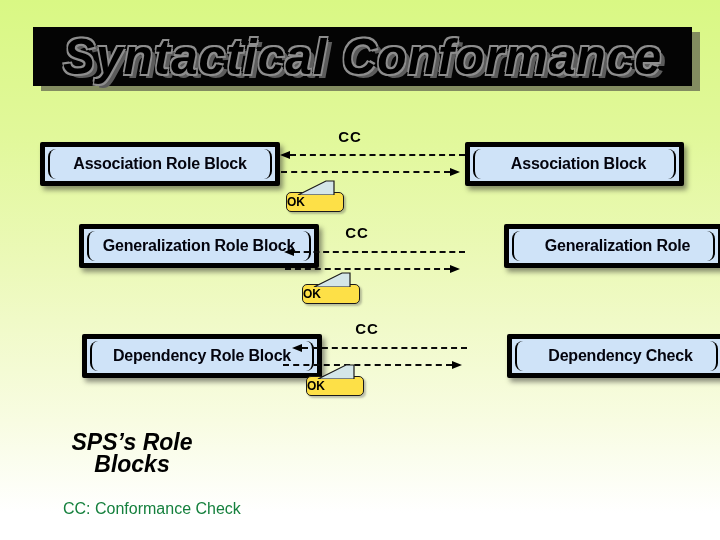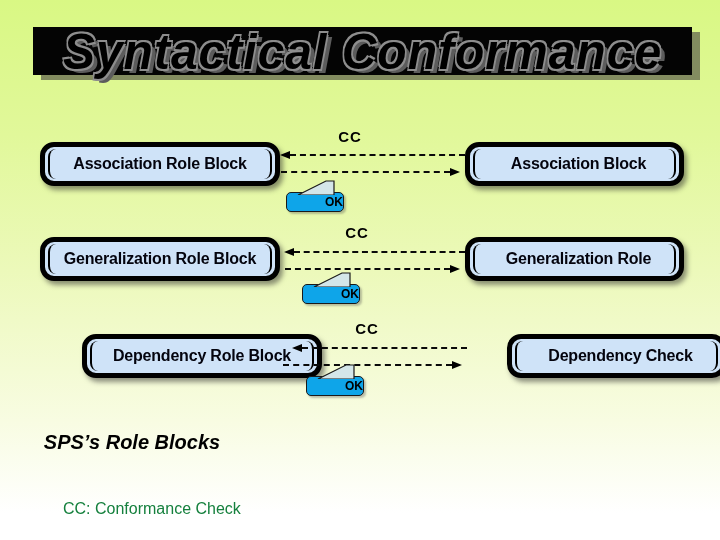--- a/index.html
+++ b/index.html
@@ -5,53 +5,53 @@
   html,body{margin:0;padding:0;}
   body{
     width:720px;height:540px;overflow:hidden;position:relative;
     font-family:"Liberation Sans",sans-serif;
     background:linear-gradient(180deg,#d9f884 0%,#e1f89a 25%,#ecf9ba 50%,#f8fce2 78%,#ffffff 95%);
   }
   #slide{position:absolute;inset:0;}
 
   
   .banner{
-    position:absolute;left:33px;top:27px;width:659px;height:48px;
+    position:absolute;left:33px;top:27px;width:659px;height:59px;
     background:#040404;
     box-shadow:8px 5px 0 rgba(100,104,80,.75);
     display:flex;align-items:center;justify-content:center;
   }
   .banner-title{
     font-style:italic;font-weight:700;font-size:48px;letter-spacing:1px;
     white-space:nowrap;color:#000;transform:scaleY(1.06);
     text-shadow:-1.5px -1.5px 0 #8d8d8d,1.5px -1.5px 0 #8d8d8d,
                 -1.5px 1.5px 0 #8d8d8d,1.5px 1.5px 0 #8d8d8d,
                  5px 4px 0 #5c5c5c;
   }
 
   
   .block{
     position:absolute;height:44px;background:#cfe3f8;
-    border:5px solid #000;border-radius:14px;box-sizing:border-box;
+    border:5px solid #000;border-radius:2px;box-sizing:border-box;
     display:flex;align-items:center;justify-content:center;
     box-shadow:3px 4px 5px rgba(40,40,40,.5);
   }
   .block::before{
     content:"";position:absolute;top:2px;bottom:2px;left:3px;right:3px;
     border-left:2px solid #000;border-right:2px solid #000;border-radius:8px;
     pointer-events:none;
   }
   .block-label{
     font-weight:700;font-size:16px;letter-spacing:-0.2px;color:#04040e;
     white-space:nowrap;
   }
   .lblock{left:40px;width:240px;}
   .rblock{left:465px;width:219px;padding-left:8px;}
   .r1 .block{top:142px;}
-  .r2 .block{top:237px;}
+  .r2 .block{top:224px;margin-left:39px;}
   .r3 .block{top:334px;margin-left:42px;}
 
   
   .cc{position:absolute;transform:translateX(-50%);
       font-weight:700;font-size:15px;letter-spacing:1px;color:#000;}
   .r1 .cc{left:350px;top:128px;}
   .r2 .cc{left:357px;top:224px;}
   .r3 .cc{left:367px;top:320px;}
 
   
@@ -70,35 +70,35 @@
   .r2 .dash-lower{left:285px;width:165px;top:268px;}
   .r2 .ah-right  {left:450px;top:265px;}
 
   .r3 .dash-upper{left:302px;width:165px;top:347px;}
   .r3 .ah-left   {left:292px;top:344px;}
   .r3 .dash-lower{left:283px;width:169px;top:364px;}
   .r3 .ah-right  {left:452px;top:361px;}
 
   
   .ok{
-    position:absolute;width:58px;height:20px;background:#0ea5e9;
+    position:absolute;width:58px;height:20px;background:#fde047;
     border:1.3px solid #1a1a1a;border-radius:5px;box-sizing:border-box;
-    display:flex;align-items:center;justify-content:flex-end;
+    display:flex;align-items:center;justify-content:flex-start;
     font-weight:700;font-size:12px;color:#000;
     box-shadow:2px 2px 2px rgba(80,80,80,.35);
   }
   .ok-tail{position:absolute;left:5px;top:-13px;}
   .r1 .ok{left:286px;top:192px;}
   .r2 .ok{left:302px;top:284px;}
   .r3 .ok{left:306px;top:376px;}
 
   
   .caption{
     position:absolute;top:431px;text-align:center;
-    font-style:italic;font-weight:700;font-size:20px;line-height:22px;color:#000;
+    font-style:italic;font-weight:700;font-size:23px;line-height:22px;color:#000;
   }
   .caption-left{left:32px;width:200px;}
   .caption-right{left:450px;width:240px;}
   .footnote{position:absolute;left:63px;top:500px;font-size:16px;color:#15803d;}
 </style>
 </head>
 <body>
 
 <div id="slide">
 

